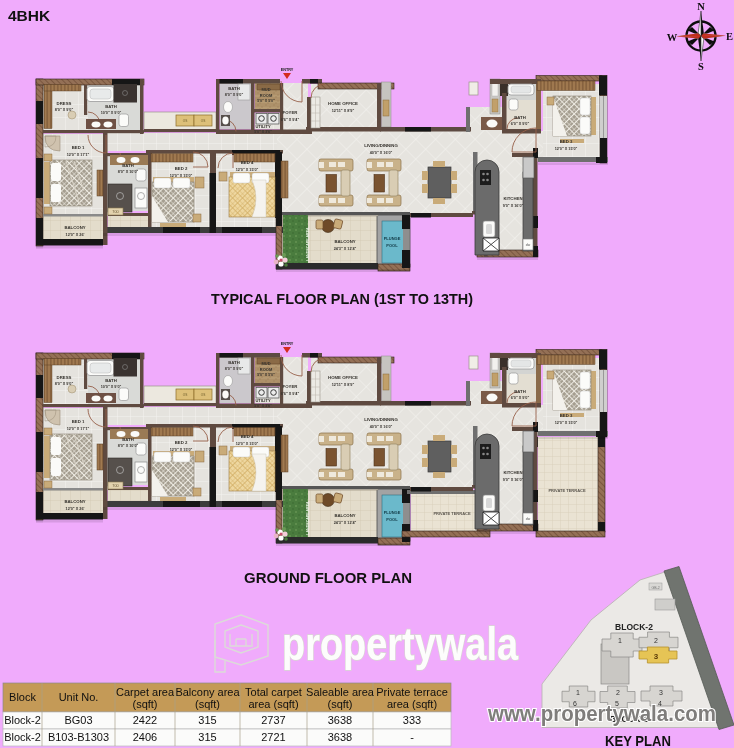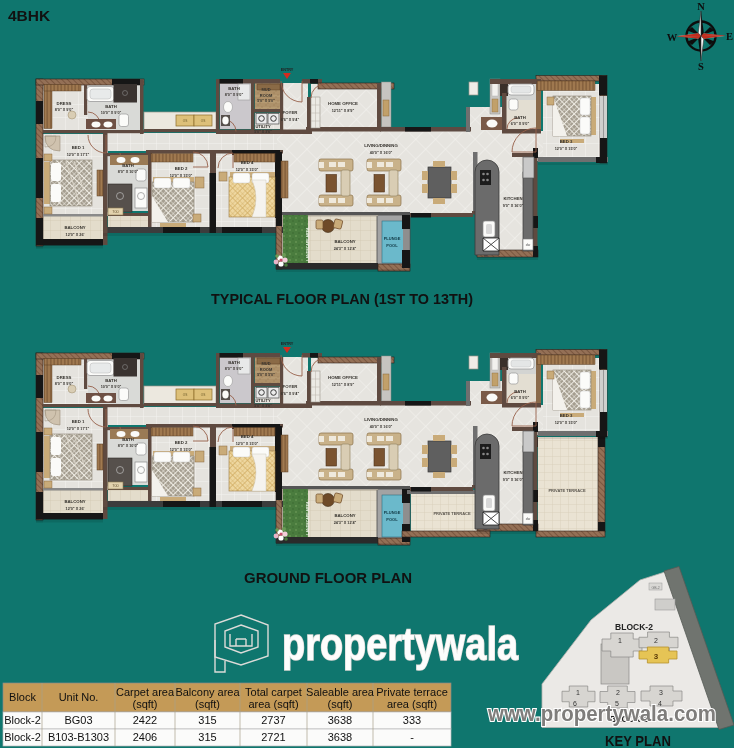--- a/index.html
+++ b/index.html
@@ -1,14 +1,14 @@
 <!DOCTYPE html>
 <html><head><meta charset="utf-8"><title>4BHK</title><style>
 html,body{margin:0;padding:0;background:#fff}
-.page{position:relative;width:734px;height:748px;font-family:"Liberation Sans",sans-serif;background:#0f766e;overflow:hidden}
+.page{position:relative;width:734px;height:748px;font-family:"Liberation Sans",sans-serif;background:#f0abfc;overflow:hidden}
 </style></head><body>
 <div class="page">
 <svg width="734" height="748" viewBox="0 0 734 748" text-rendering="optimizeLegibility">
 <defs>
 <pattern id="tl" width="13" height="13" patternUnits="userSpaceOnUse">
           <rect width="13" height="13" fill="#e5e3de"></rect>
           <path d="M13 0H0V13" fill="none" stroke="#f4f3f0" stroke-width="1.1"></path>
         </pattern>
 <pattern id="td" width="14" height="14" patternUnits="userSpaceOnUse" patternTransform="rotate(45)">
           <rect width="14" height="14" fill="#e6e4df"></rect>

